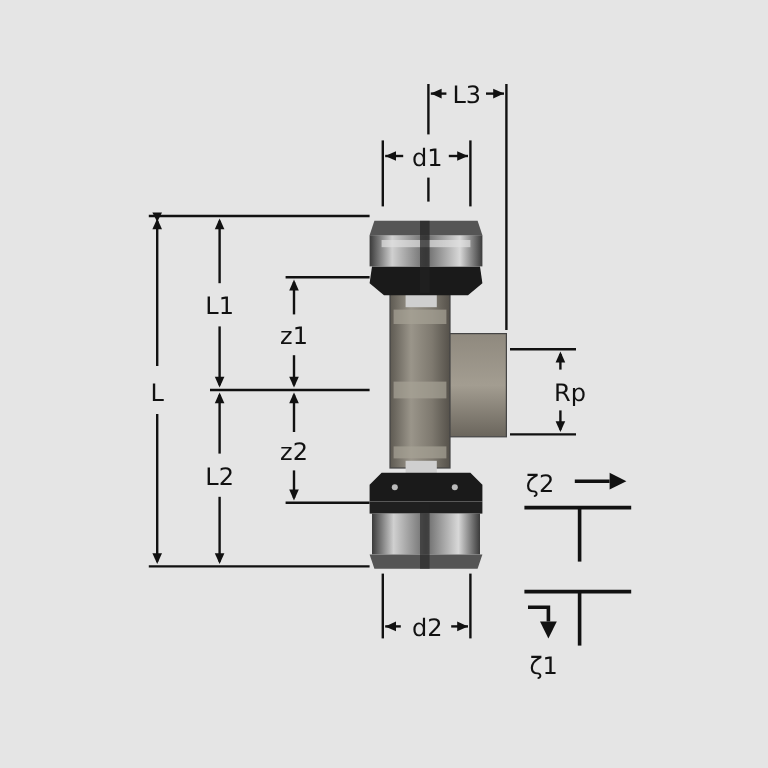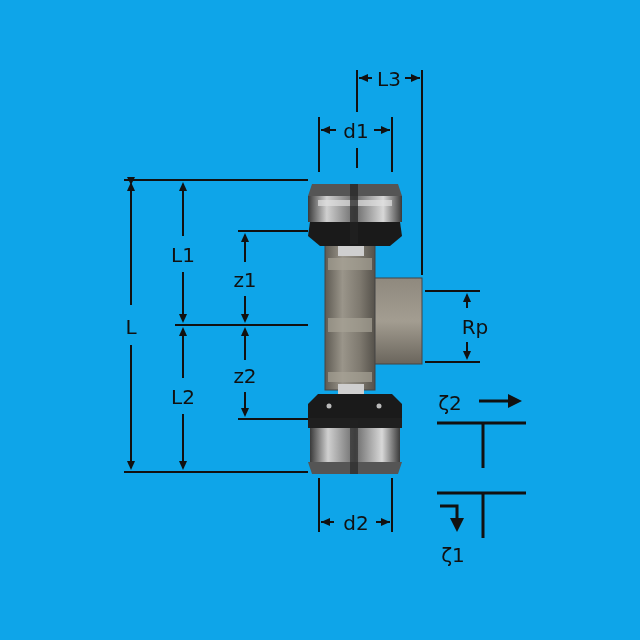--- a/index.html
+++ b/index.html
@@ -1,16 +1,16 @@
 <!DOCTYPE html>
 <html><head>
 <meta charset="utf-8">
 <style>
   html, body { margin:0; padding:0; background:#ffffff; }
-  #canvas { position:relative; width:640px; height:640px; background:#0ea5e9; overflow:hidden; }
+  #canvas { position:relative; width:640px; height:640px; background:#e5e5e5; overflow:hidden; }
   svg { position:absolute; left:0; top:0; }
   .lbl { font-family:"DejaVu Sans", sans-serif; font-size:20px; fill:#111; }
 </style>
 </head>
 <body>
 
 <div id="canvas">
 <svg width="640" height="640" viewBox="0 0 640 640">
   <defs>
     <marker id="ar" markerWidth="8" markerHeight="8" refX="7" refY="4" orient="auto" markerUnits="userSpaceOnUse">

